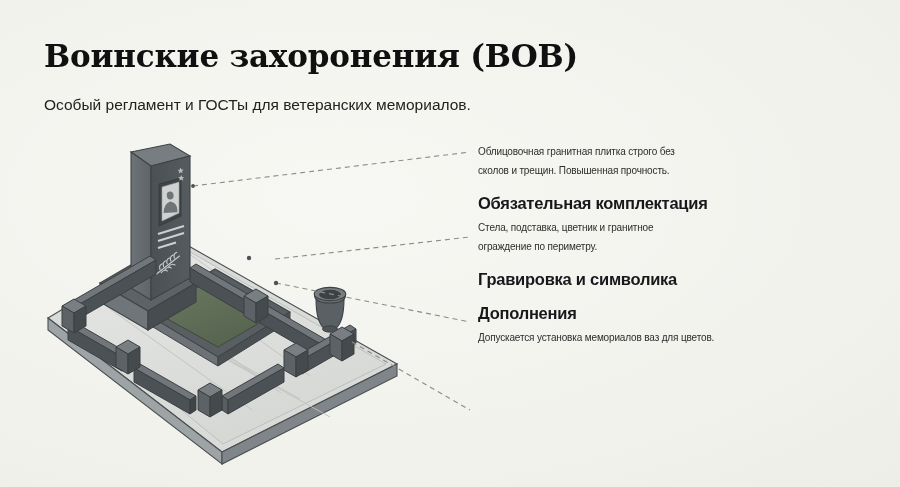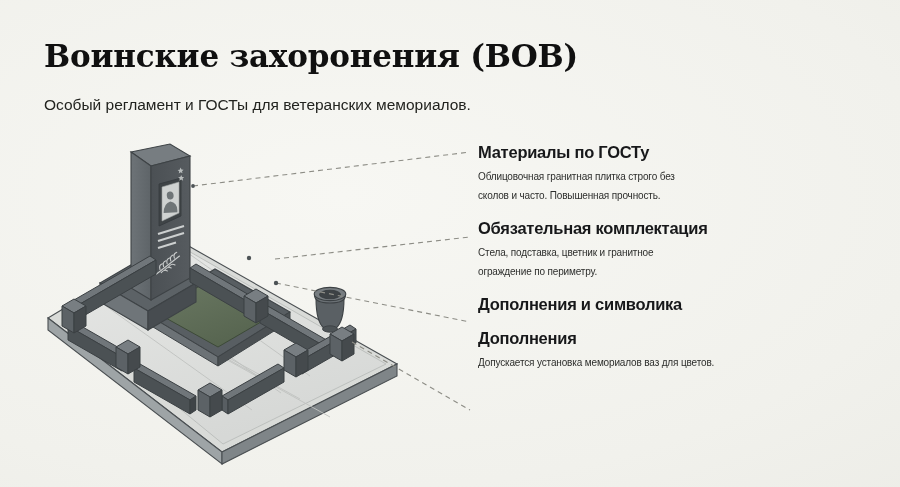--- a/index.html
+++ b/index.html
@@ -297,37 +297,36 @@
         <circle cx="193" cy="186" r="1.9"></circle>
         <circle cx="249" cy="258" r="2.2"></circle>
         <circle cx="276" cy="283" r="2.2"></circle>
       </g>
     </svg>
   </div>
 
   <div class="features">
 
     <div class="feature">
-      <h2 class="feature-title">Материалы по ГОСТу</h2>
       <p class="feature-desc">
         <span>Облицовочная гранитная плитка строго без</span>
-        <span>сколов и часто. Повышенная прочность.</span>
+        <span>сколов и трещин. Повышенная прочность.</span>
       </p>
     </div>
 
     <div class="feature">
       <h2 class="feature-title">Обязательная комплектация</h2>
       <p class="feature-desc">
         <span>Стела, подставка, цветник и гранитное</span>
         <span>ограждение по периметру.</span>
       </p>
     </div>
 
     <div class="feature">
-      <h2 class="feature-title">Дополнения и символика</h2>
+      <h2 class="feature-title">Гравировка и символика</h2>
     </div>
 
     <div class="feature">
       <h2 class="feature-title">Дополнения</h2>
       <p class="feature-desc">
         <span>Допускается установка мемориалов ваз для цветов.</span>
       </p>
     </div>
 
   </div>

